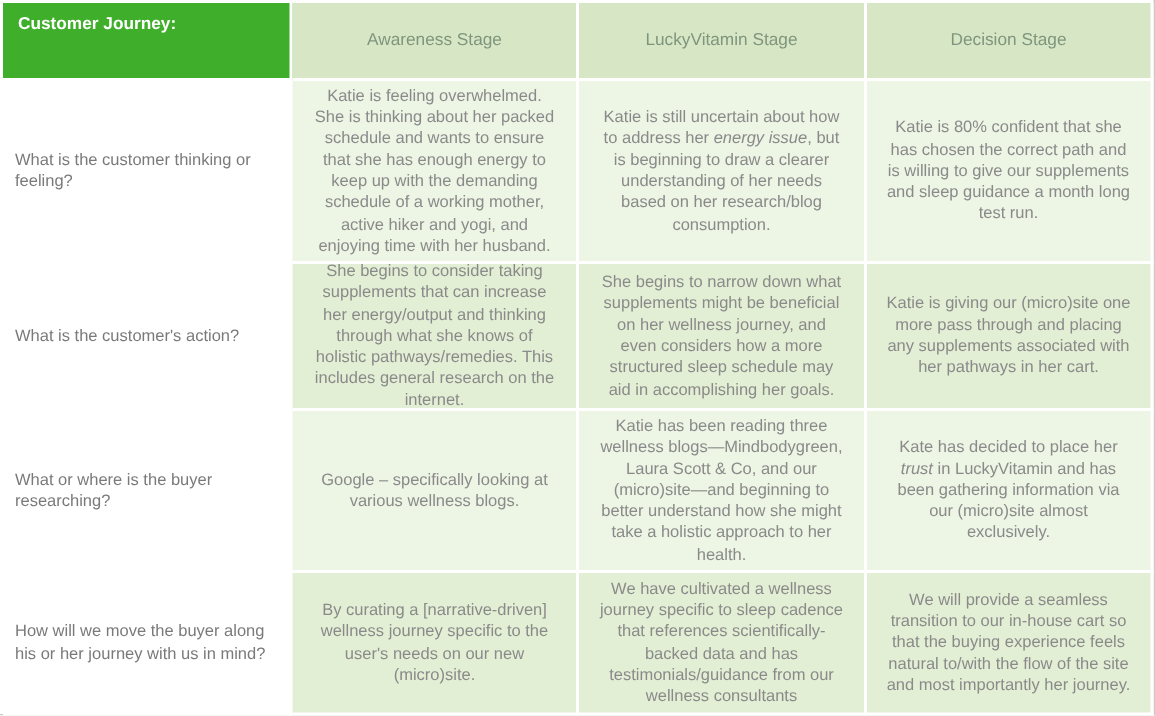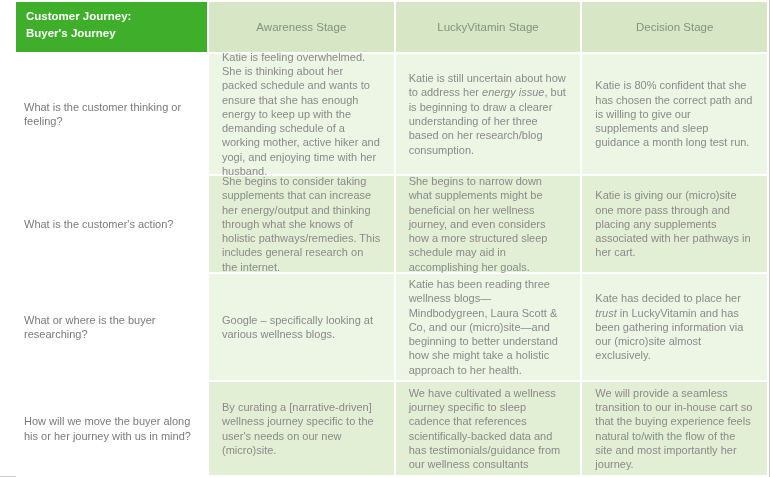--- a/index.html
+++ b/index.html
@@ -18,21 +18,21 @@
     width:770px;height:477px;overflow:hidden;
   }
   .table{
     width:770px;height:477px;
     display:grid;
     grid-template-columns:193px 1fr 1fr 1fr;
     grid-template-rows:52px 122px 98px 108px 95px;
     background:#ffffff;
     border-right:1px solid #c9c9c9;
     border-bottom:1px solid #c9c9c9;
-    padding-top:2px;padding-left:16px;
+    padding-top:2px;padding-left:2px;
   }
   .row{display:contents;}
   .cell{
     border-right:2px solid #ffffff;
     border-bottom:2px solid #ffffff;
     font-size:11px;
     line-height:1.3;
     color:var(--body-text);
     display:flex;
     flex-direction:column;
@@ -54,49 +54,48 @@
     text-align:center;
     align-items:center;
   }
   .question{
     background:#ffffff;
     color:var(--question-text);
     padding:6px 10px 6px 8px;
     text-align:left;
   }
   .stage{
-    text-align:left;
+    text-align:center;
     align-items:center;
     padding:6px 13px;
   }
   .row-odd .stage{background:var(--stage-light);}
   .row-even .stage{background:var(--stage-dark);}
   .stage em{font-style:italic;}
   .stage .rich span, .stage .rich em{display:inline;}
 </style>
 </head>
 <body>
 
 <div class="table">
 
   <div class="row">
     <div class="cell corner">
       <div>Customer Journey:</div>
-      <div>Buyer's Journey</div>
     </div>
     <div class="cell col-header">Awareness Stage</div>
     <div class="cell col-header">LuckyVitamin Stage</div>
     <div class="cell col-header">Decision Stage</div>
   </div>
 
   <div class="row row-odd">
     <div class="cell question">What is the customer thinking or feeling?</div>
     <div class="cell stage">Katie is feeling overwhelmed. She is thinking about her packed schedule and wants to ensure that she has enough energy to keep up with the demanding schedule of a working mother, active hiker and yogi, and enjoying time with her husband.</div>
     <div class="cell stage">
-      <div class="rich"><span>Katie is still uncertain about how to address her </span><em>energy issue</em><span>, but is beginning to draw a clearer understanding of her three based on her research/blog consumption.</span></div>
+      <div class="rich"><span>Katie is still uncertain about how to address her </span><em>energy issue</em><span>, but is beginning to draw a clearer understanding of her needs based on her research/blog consumption.</span></div>
     </div>
     <div class="cell stage">Katie is 80% confident that she has chosen the correct path and is willing to give our supplements and sleep guidance a month long test run.</div>
   </div>
 
   <div class="row row-even">
     <div class="cell question">What is the customer's action?</div>
     <div class="cell stage">She begins to consider taking supplements that can increase her energy/output and thinking through what she knows of holistic pathways/remedies. This includes general research on the internet.</div>
     <div class="cell stage">She begins to narrow down what supplements might be beneficial on her wellness journey, and even considers how a more structured sleep schedule may aid in accomplishing her goals.</div>
     <div class="cell stage">Katie is giving our (micro)site one more pass through and placing any supplements associated with her pathways in her cart.</div>
   </div>

